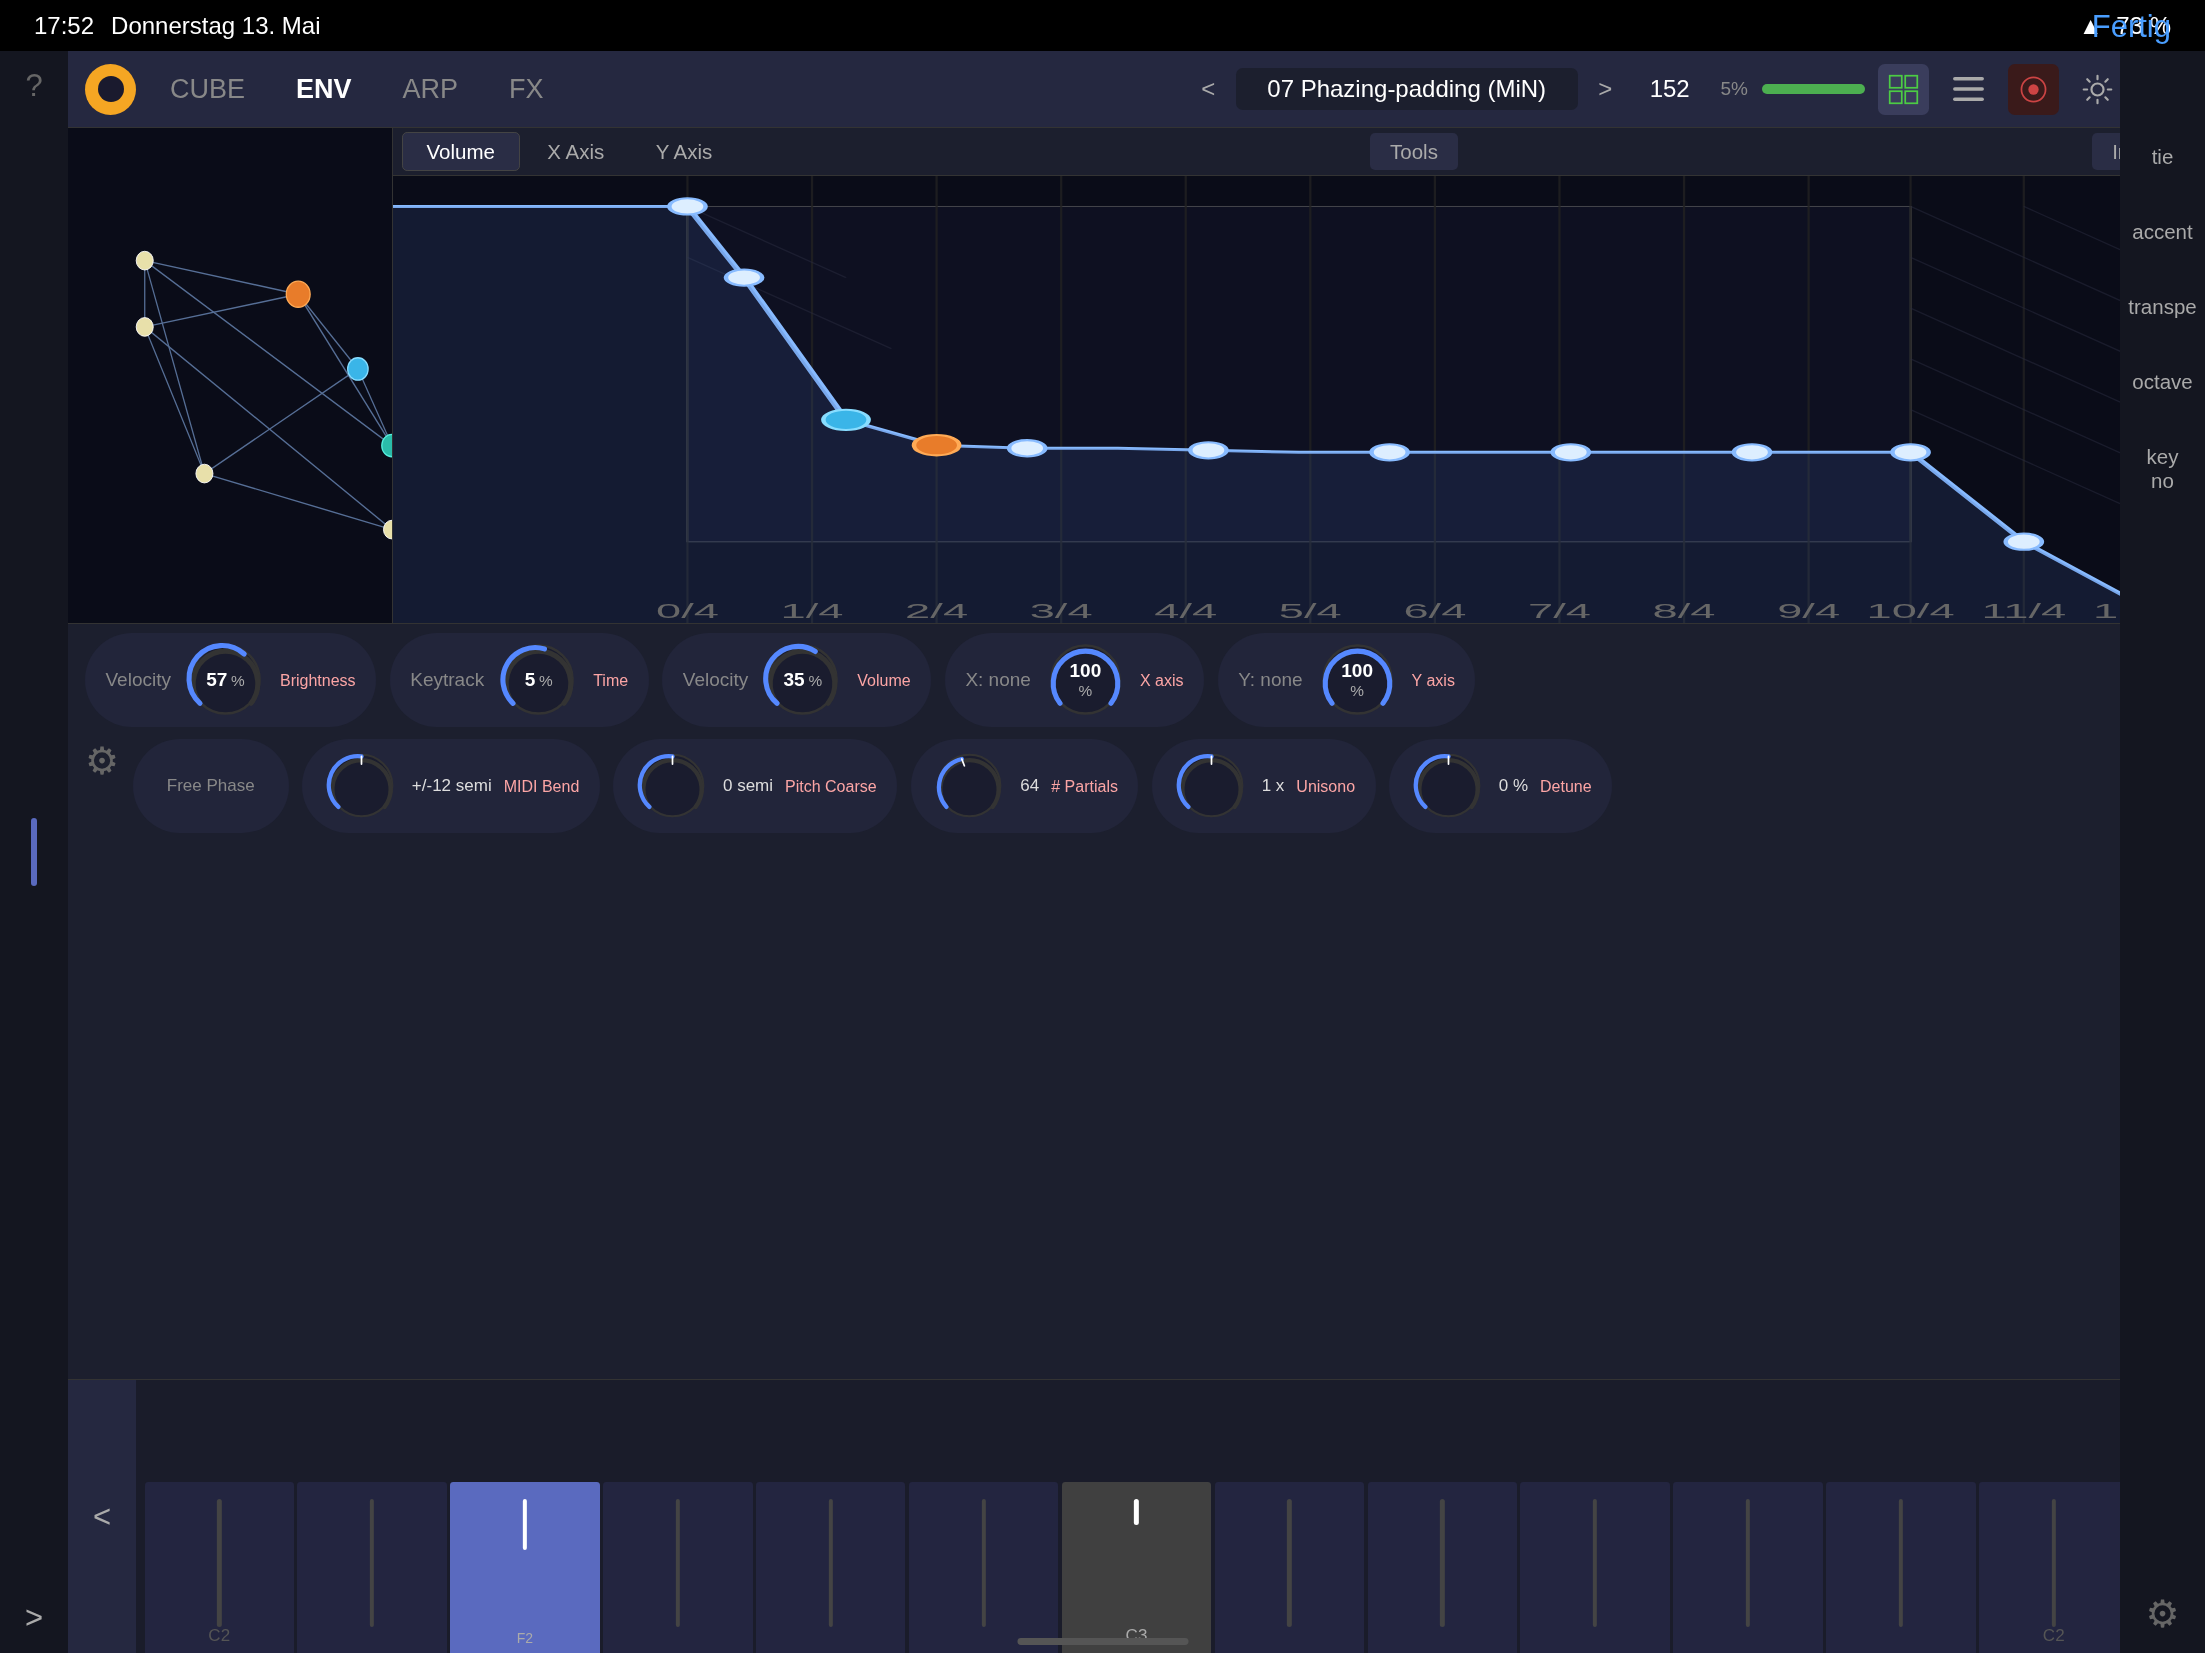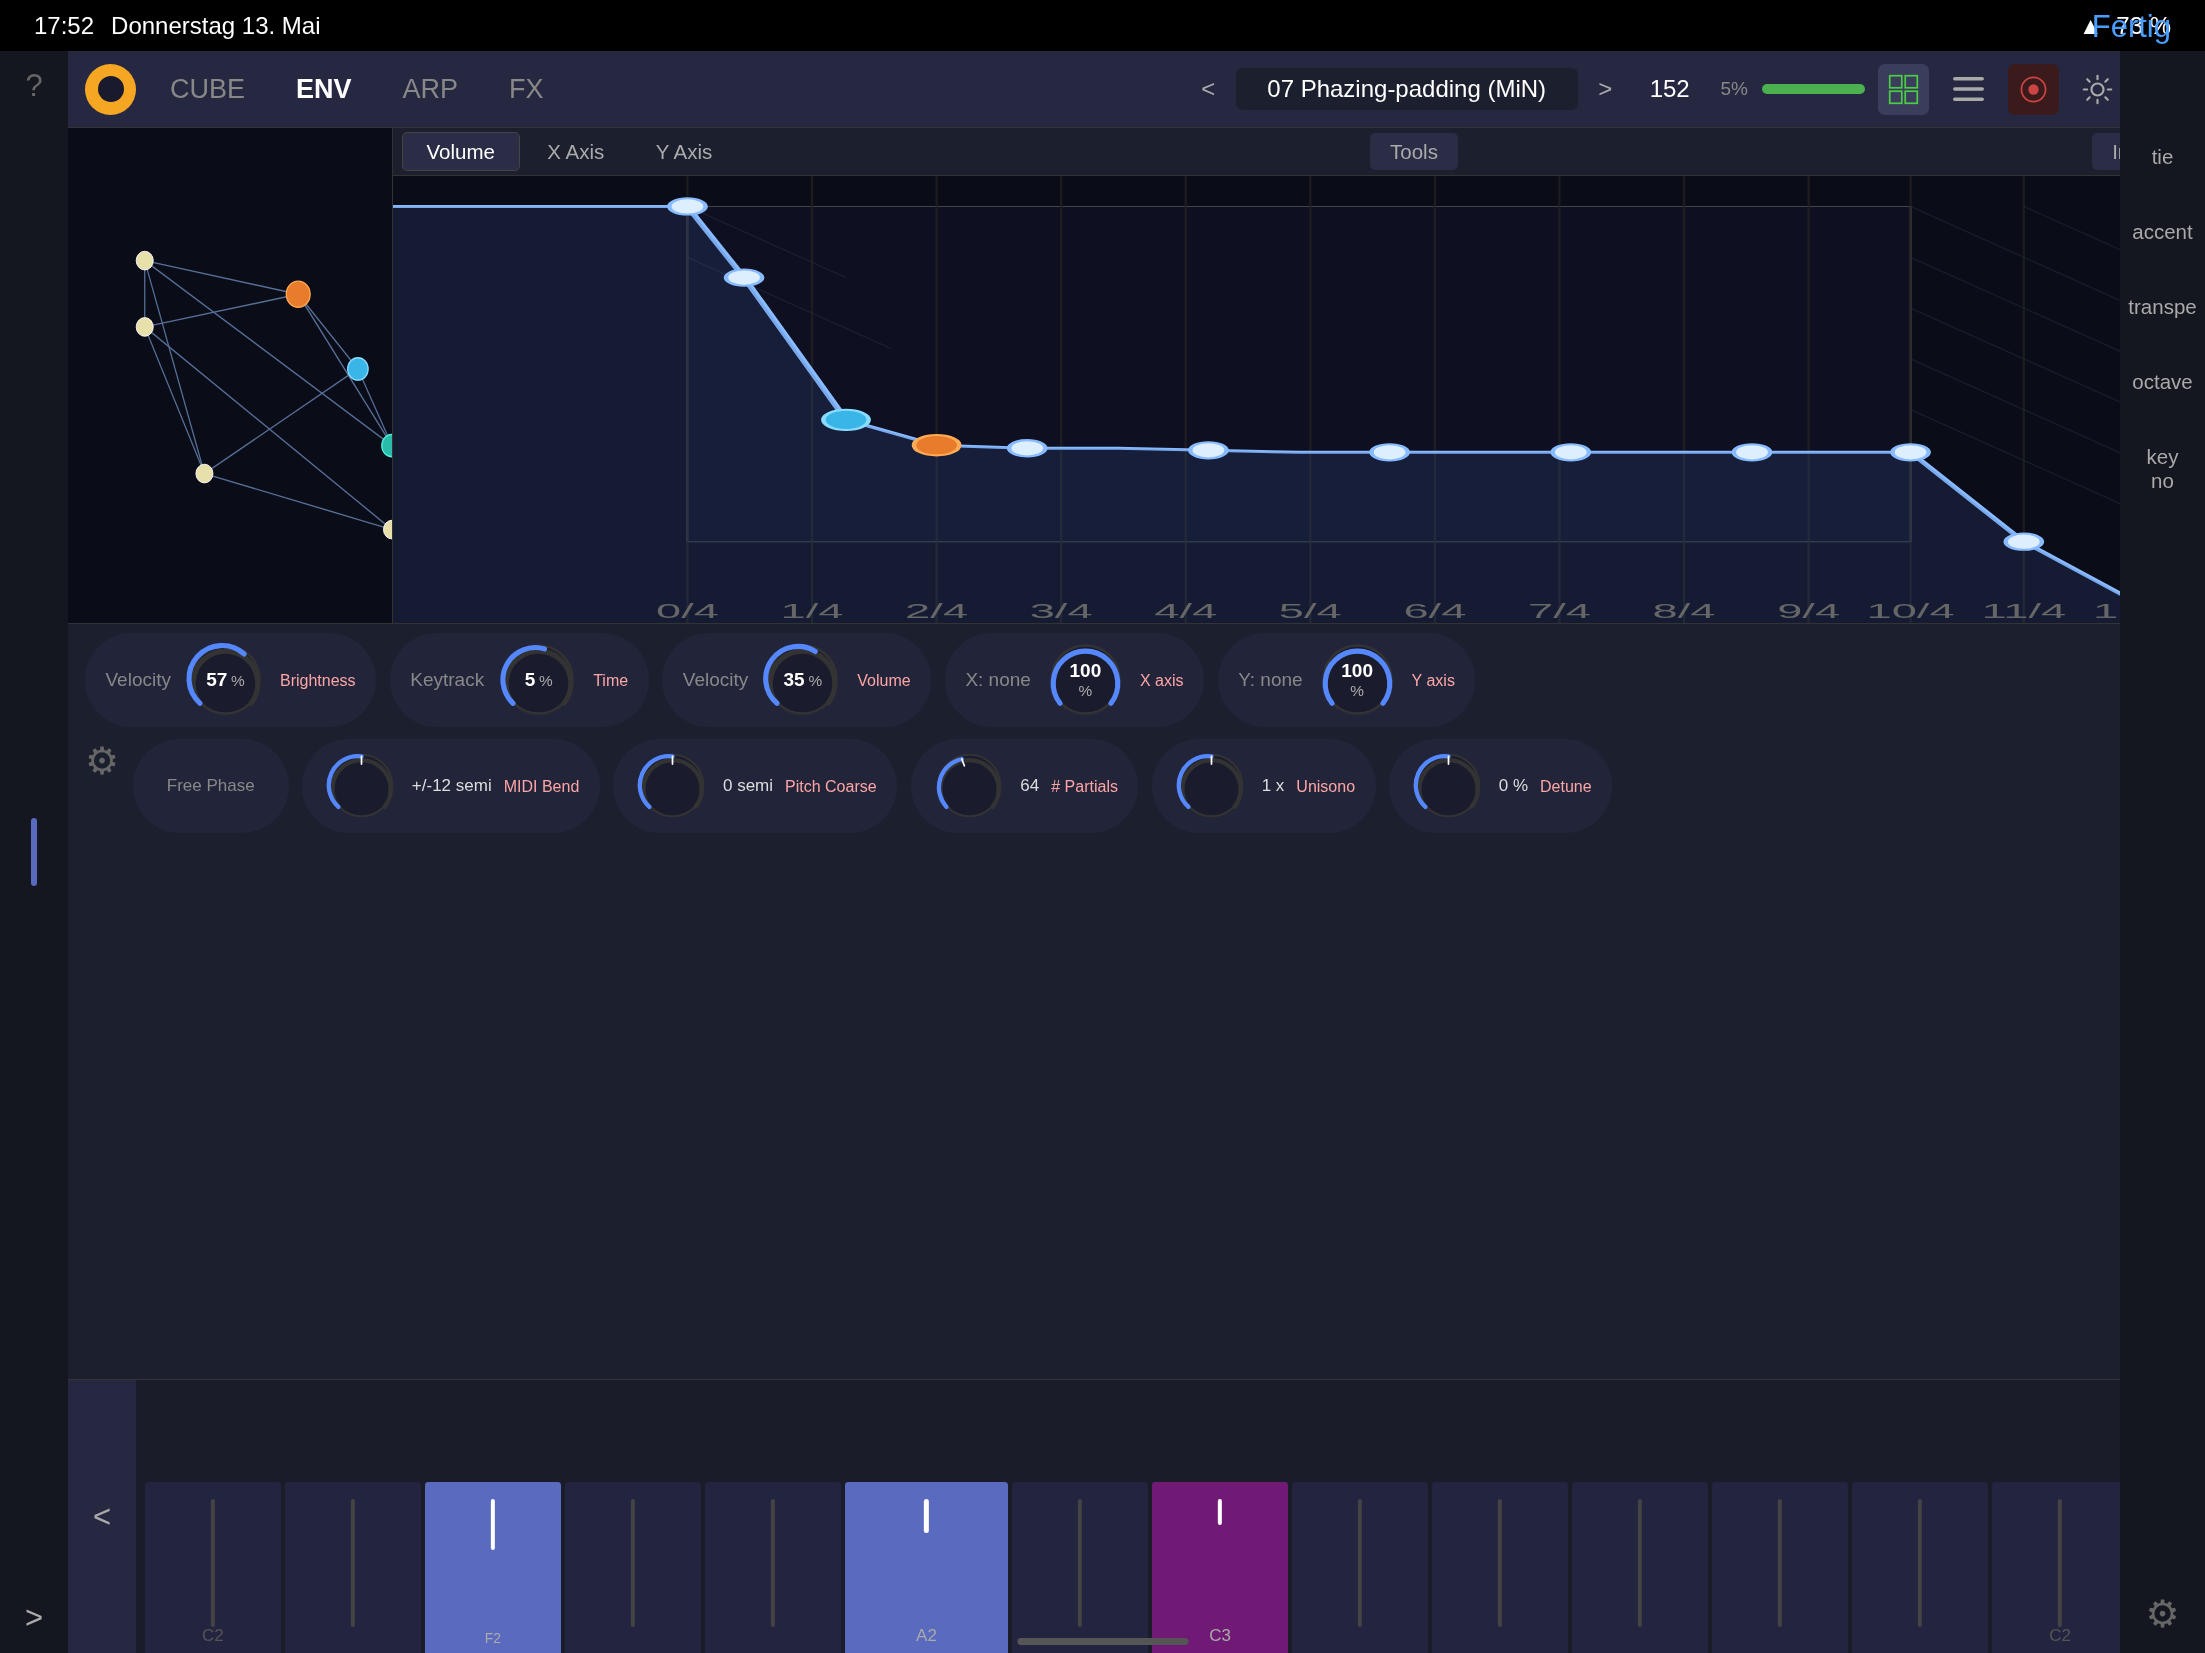--- a/index.html
+++ b/index.html
@@ -763,30 +763,26 @@
         </div>
 
         <div class="piano-key" style="position:relative;background:#232540;border-radius:3.4px 3.4px 0 0;flex:1;min-height:171px;">
           <div style="position:absolute;left:50%;top:10%;transform:translateX(-50%);width:4.3px;height:75%;background:#444;border-radius:2.6px;"></div>
         </div>
 
         <div class="piano-key" style="position:relative;background:#232540;border-radius:3.4px 3.4px 0 0;flex:1;min-height:171px;">
           <div style="position:absolute;left:50%;top:10%;transform:translateX(-50%);width:4.3px;height:75%;background:#444;border-radius:2.6px;"></div>
         </div>
 
-        <div class="piano-key active-blue" style="position:relative;background:#5a6abf;border-radius:3.4px 3.4px 0 0;flex:1.2;min-height:171px;">
-          <div style="position:absolute;left:50%;top:10%;transform:translateX(-50%);width:4.3px;height:20%;background:#fff;border-radius:2.6px;"></div>
-          <span style="position:absolute;bottom:6.8px;left:50%;transform:translateX(-50%);font-size:17px;color:#aaa;">A2</span>
-        </div>
-
-        <div class="piano-key" style="position:relative;background:#232540;border-radius:3.4px 3.4px 0 0;flex:1;min-height:171px;">
-          <div style="position:absolute;left:50%;top:10%;transform:translateX(-50%);width:4.3px;height:75%;background:#444;border-radius:2.6px;"></div>
-        </div>
-
-        <div class="piano-key active-blue" style="position:relative;background:#701a75;border-radius:3.4px 3.4px 0 0;flex:1;min-height:171px;">
+
+        <div class="piano-key" style="position:relative;background:#232540;border-radius:3.4px 3.4px 0 0;flex:1;min-height:171px;">
+          <div style="position:absolute;left:50%;top:10%;transform:translateX(-50%);width:4.3px;height:75%;background:#444;border-radius:2.6px;"></div>
+        </div>
+
+        <div class="piano-key active-blue" style="position:relative;background:#404040;border-radius:3.4px 3.4px 0 0;flex:1;min-height:171px;">
           <div style="position:absolute;left:50%;top:10%;transform:translateX(-50%);width:4.3px;height:15%;background:#fff;border-radius:2.6px;"></div>
           <span style="position:absolute;bottom:6.8px;left:50%;transform:translateX(-50%);font-size:17px;color:#aaa;">C3</span>
         </div>
 
         <div class="piano-key" style="position:relative;background:#232540;border-radius:3.4px 3.4px 0 0;flex:1;min-height:171px;">
           <div style="position:absolute;left:50%;top:10%;transform:translateX(-50%);width:4.3px;height:75%;background:#444;border-radius:2.6px;"></div>
         </div>
         <div class="piano-key" style="position:relative;background:#232540;border-radius:3.4px 3.4px 0 0;flex:1;min-height:171px;">
           <div style="position:absolute;left:50%;top:10%;transform:translateX(-50%);width:4.3px;height:75%;background:#444;border-radius:2.6px;"></div>
         </div>

